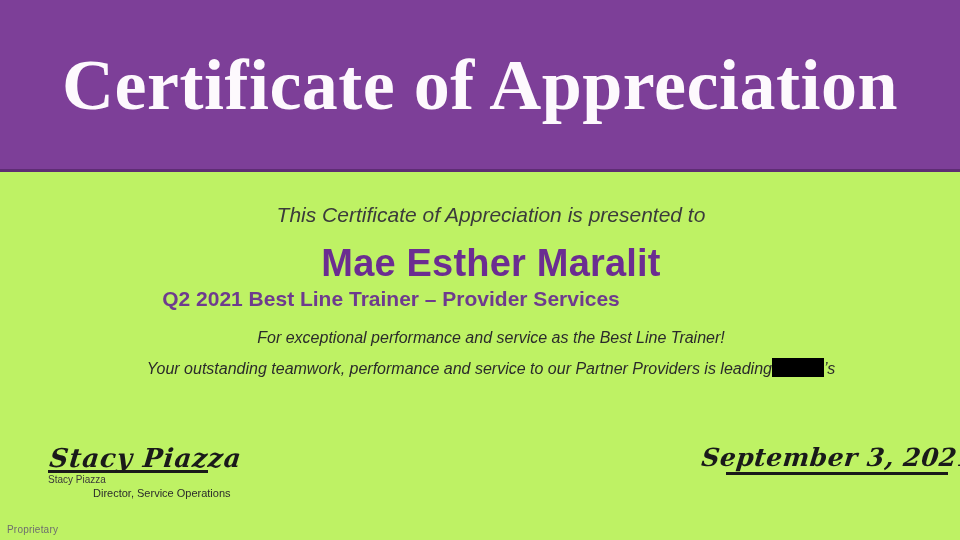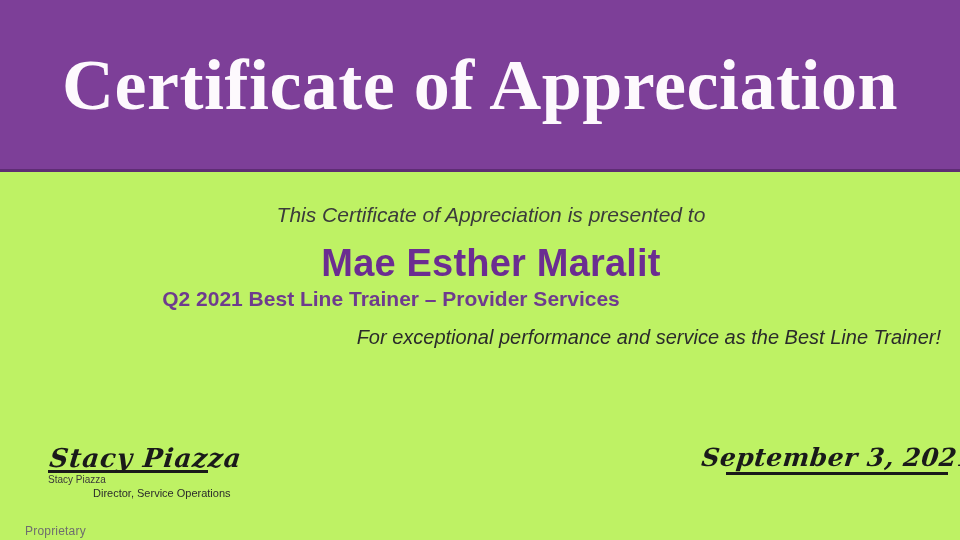--- a/index.html
+++ b/index.html
@@ -93,22 +93,22 @@
     font-size: 21px;
     font-weight: 700;
     color: #6e3b8e;
   }
 
   .citation {
     position: absolute;
     left: 30px;
     top: 150px;
     width: 900px;
-    text-align: right;
-    font-size: 20px;
+    text-align: center;
+    font-size: 16px;
     font-style: italic;
     color: #2b2b2b;
     line-height: 31px;
   }
   .citation-line {
     display: block;
     white-space: nowrap;
   }
   .redaction {
     display: inline-block;
@@ -179,23 +179,23 @@
     width: 222px;
     height: 3px;
     background: #1a1a1a;
     margin-left: auto;
     margin-top: 0px;
   }
 
   
   .footer-note {
     position: absolute;
-    left: 25px;
+    left: 7px;
     top: 524px;
-    font-size: 12px;
+    font-size: 10px;
     color: #6e6e6e;
     letter-spacing: 0.2px;
   }
 </style>
 </head>
 <body>
 
 <div class="certificate">
 
   <div class="banner">
@@ -206,20 +206,23 @@
   <div class="body-area">
 
     <div class="presented-to">This Certificate of Appreciation is presented to</div>
 
     <div class="recipient-name">Mae Esther Maralit</div>
 
     <div class="award-title">Q2 2021 Best Line Trainer – Provider Services</div>
 
     <div class="citation">
       <span class="citation-line">For exceptional performance and service as the Best Line Trainer!</span>
+      <span class="citation-line">
+        <span>Your outstanding teamwork, performance and service to our Partner Providers is leading</span><span class="redaction"></span><span>’s</span>
+      </span>
     </div>
 
   </div>
 
   <div class="signature-block">
     <div class="signature-script">Stacy Piazza</div>
     <div class="signature-rule"></div>
     <div class="signature-name">Stacy Piazza</div>
     <div class="signature-role">Director, Service Operations</div>
   </div>

